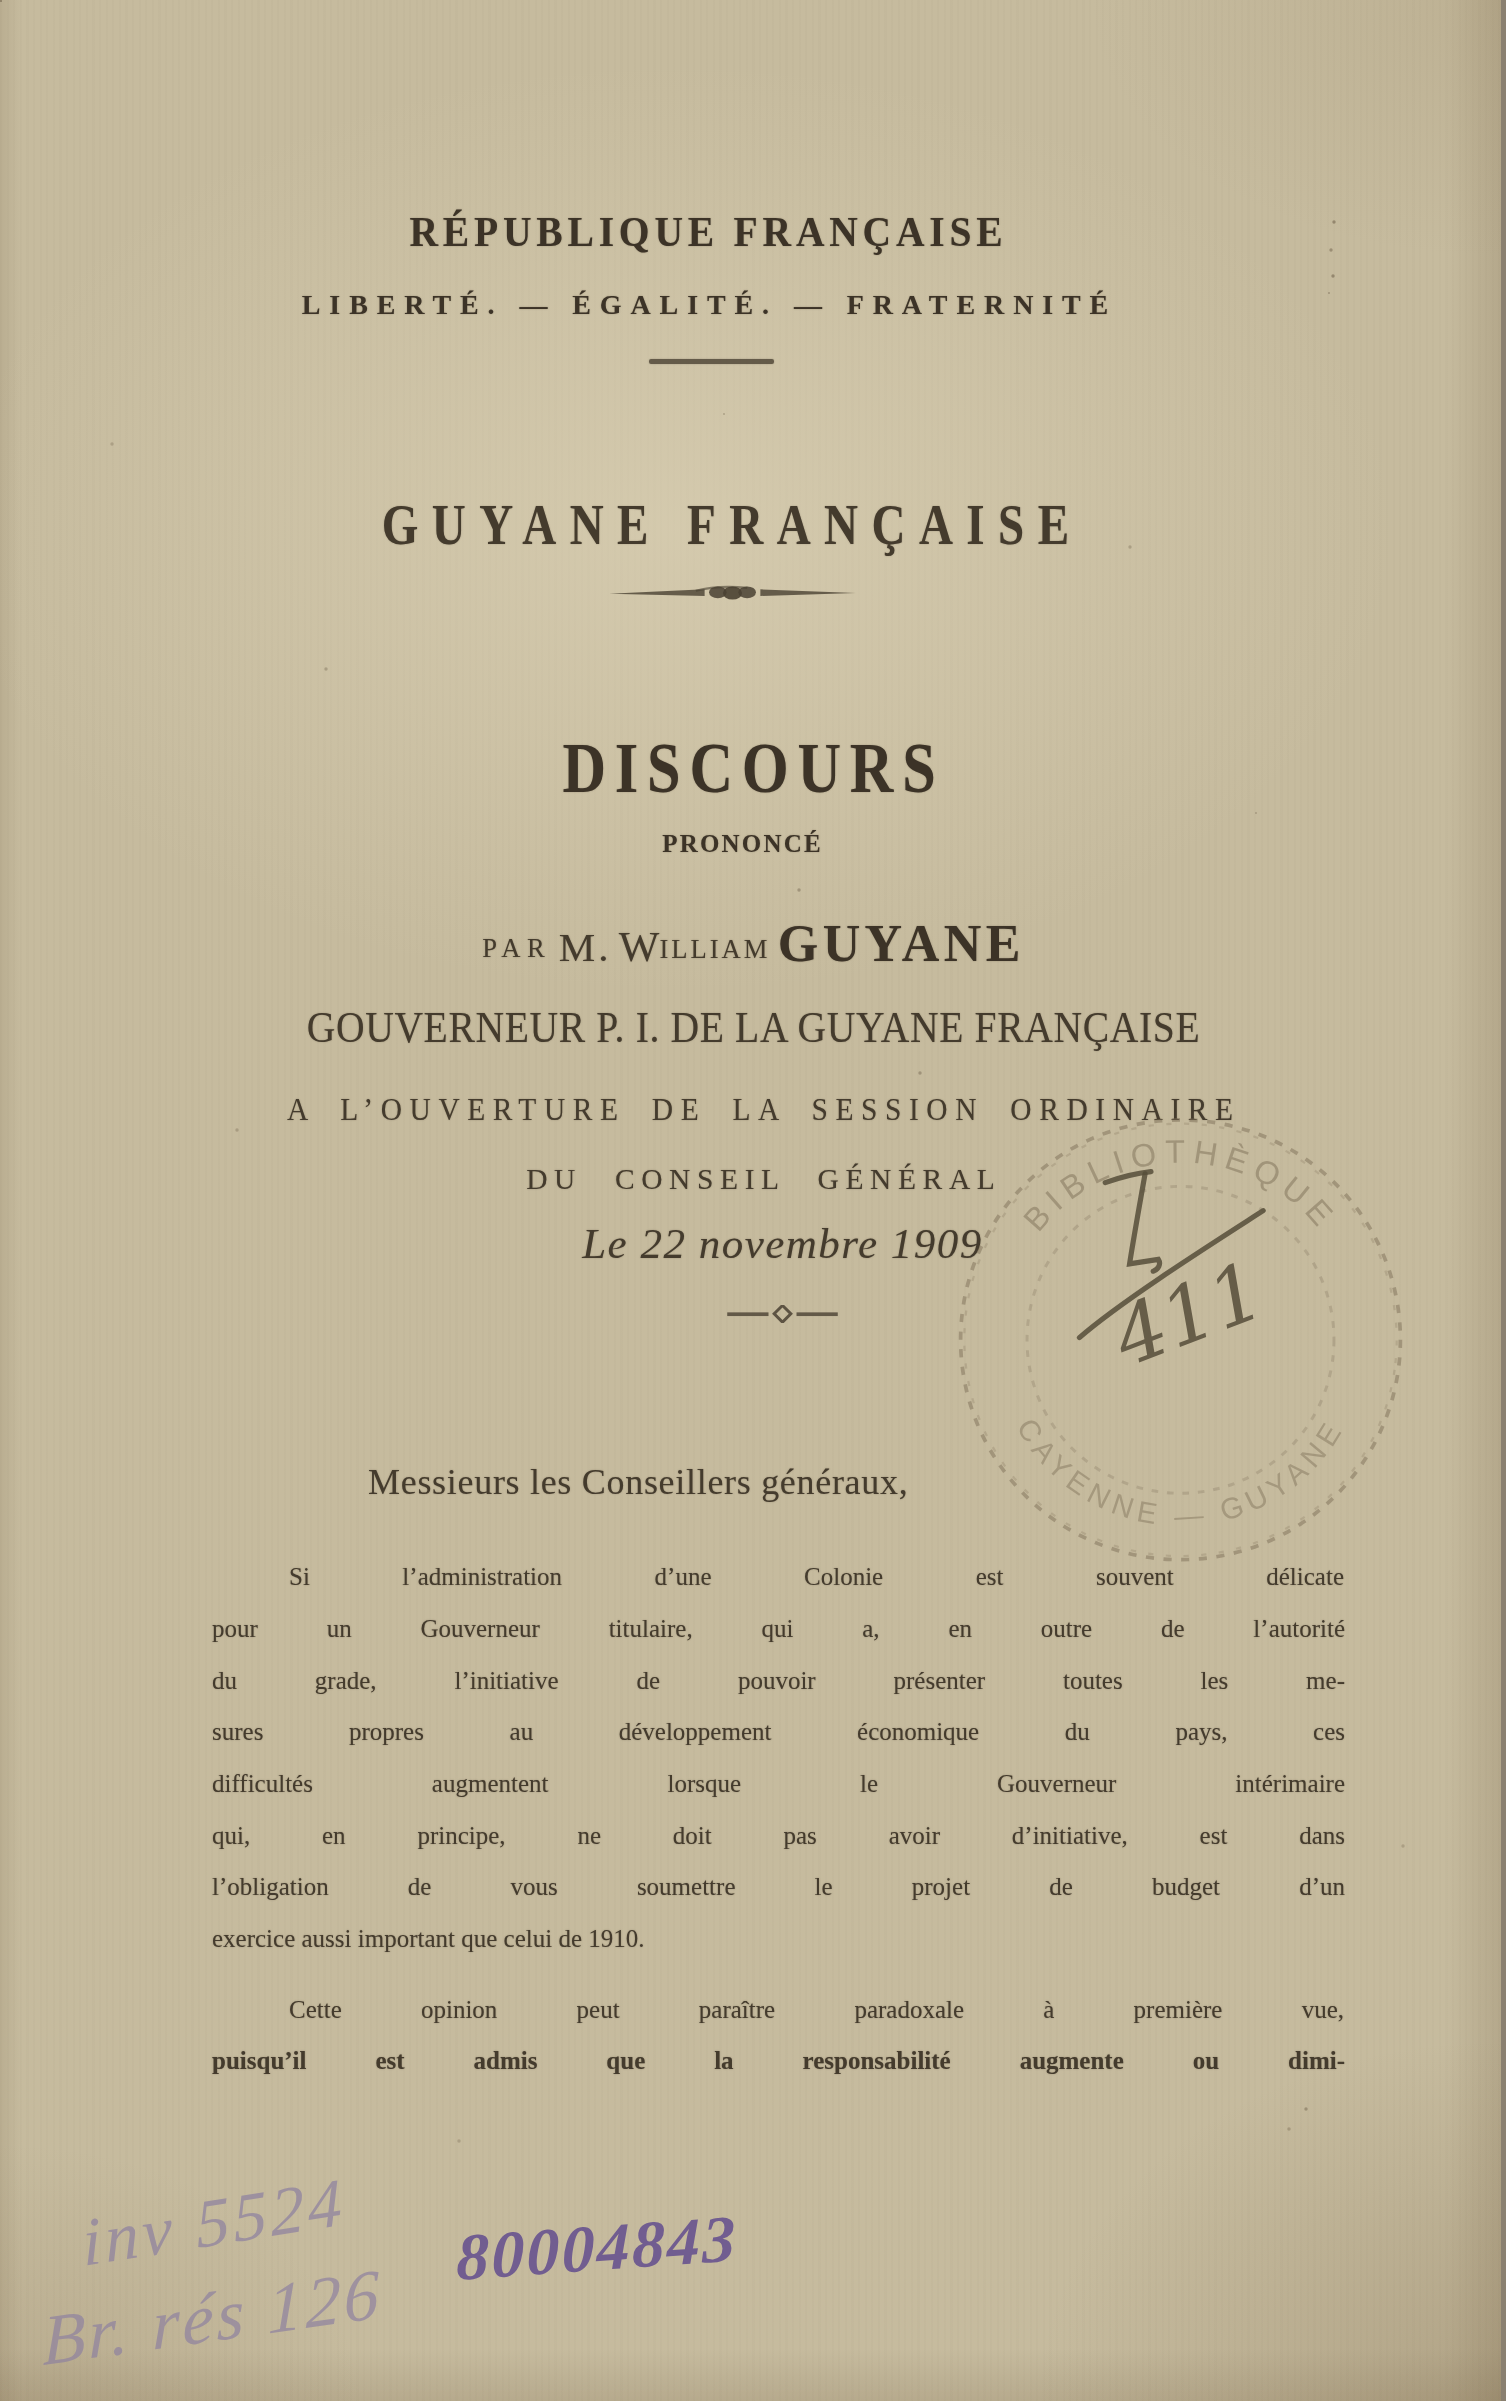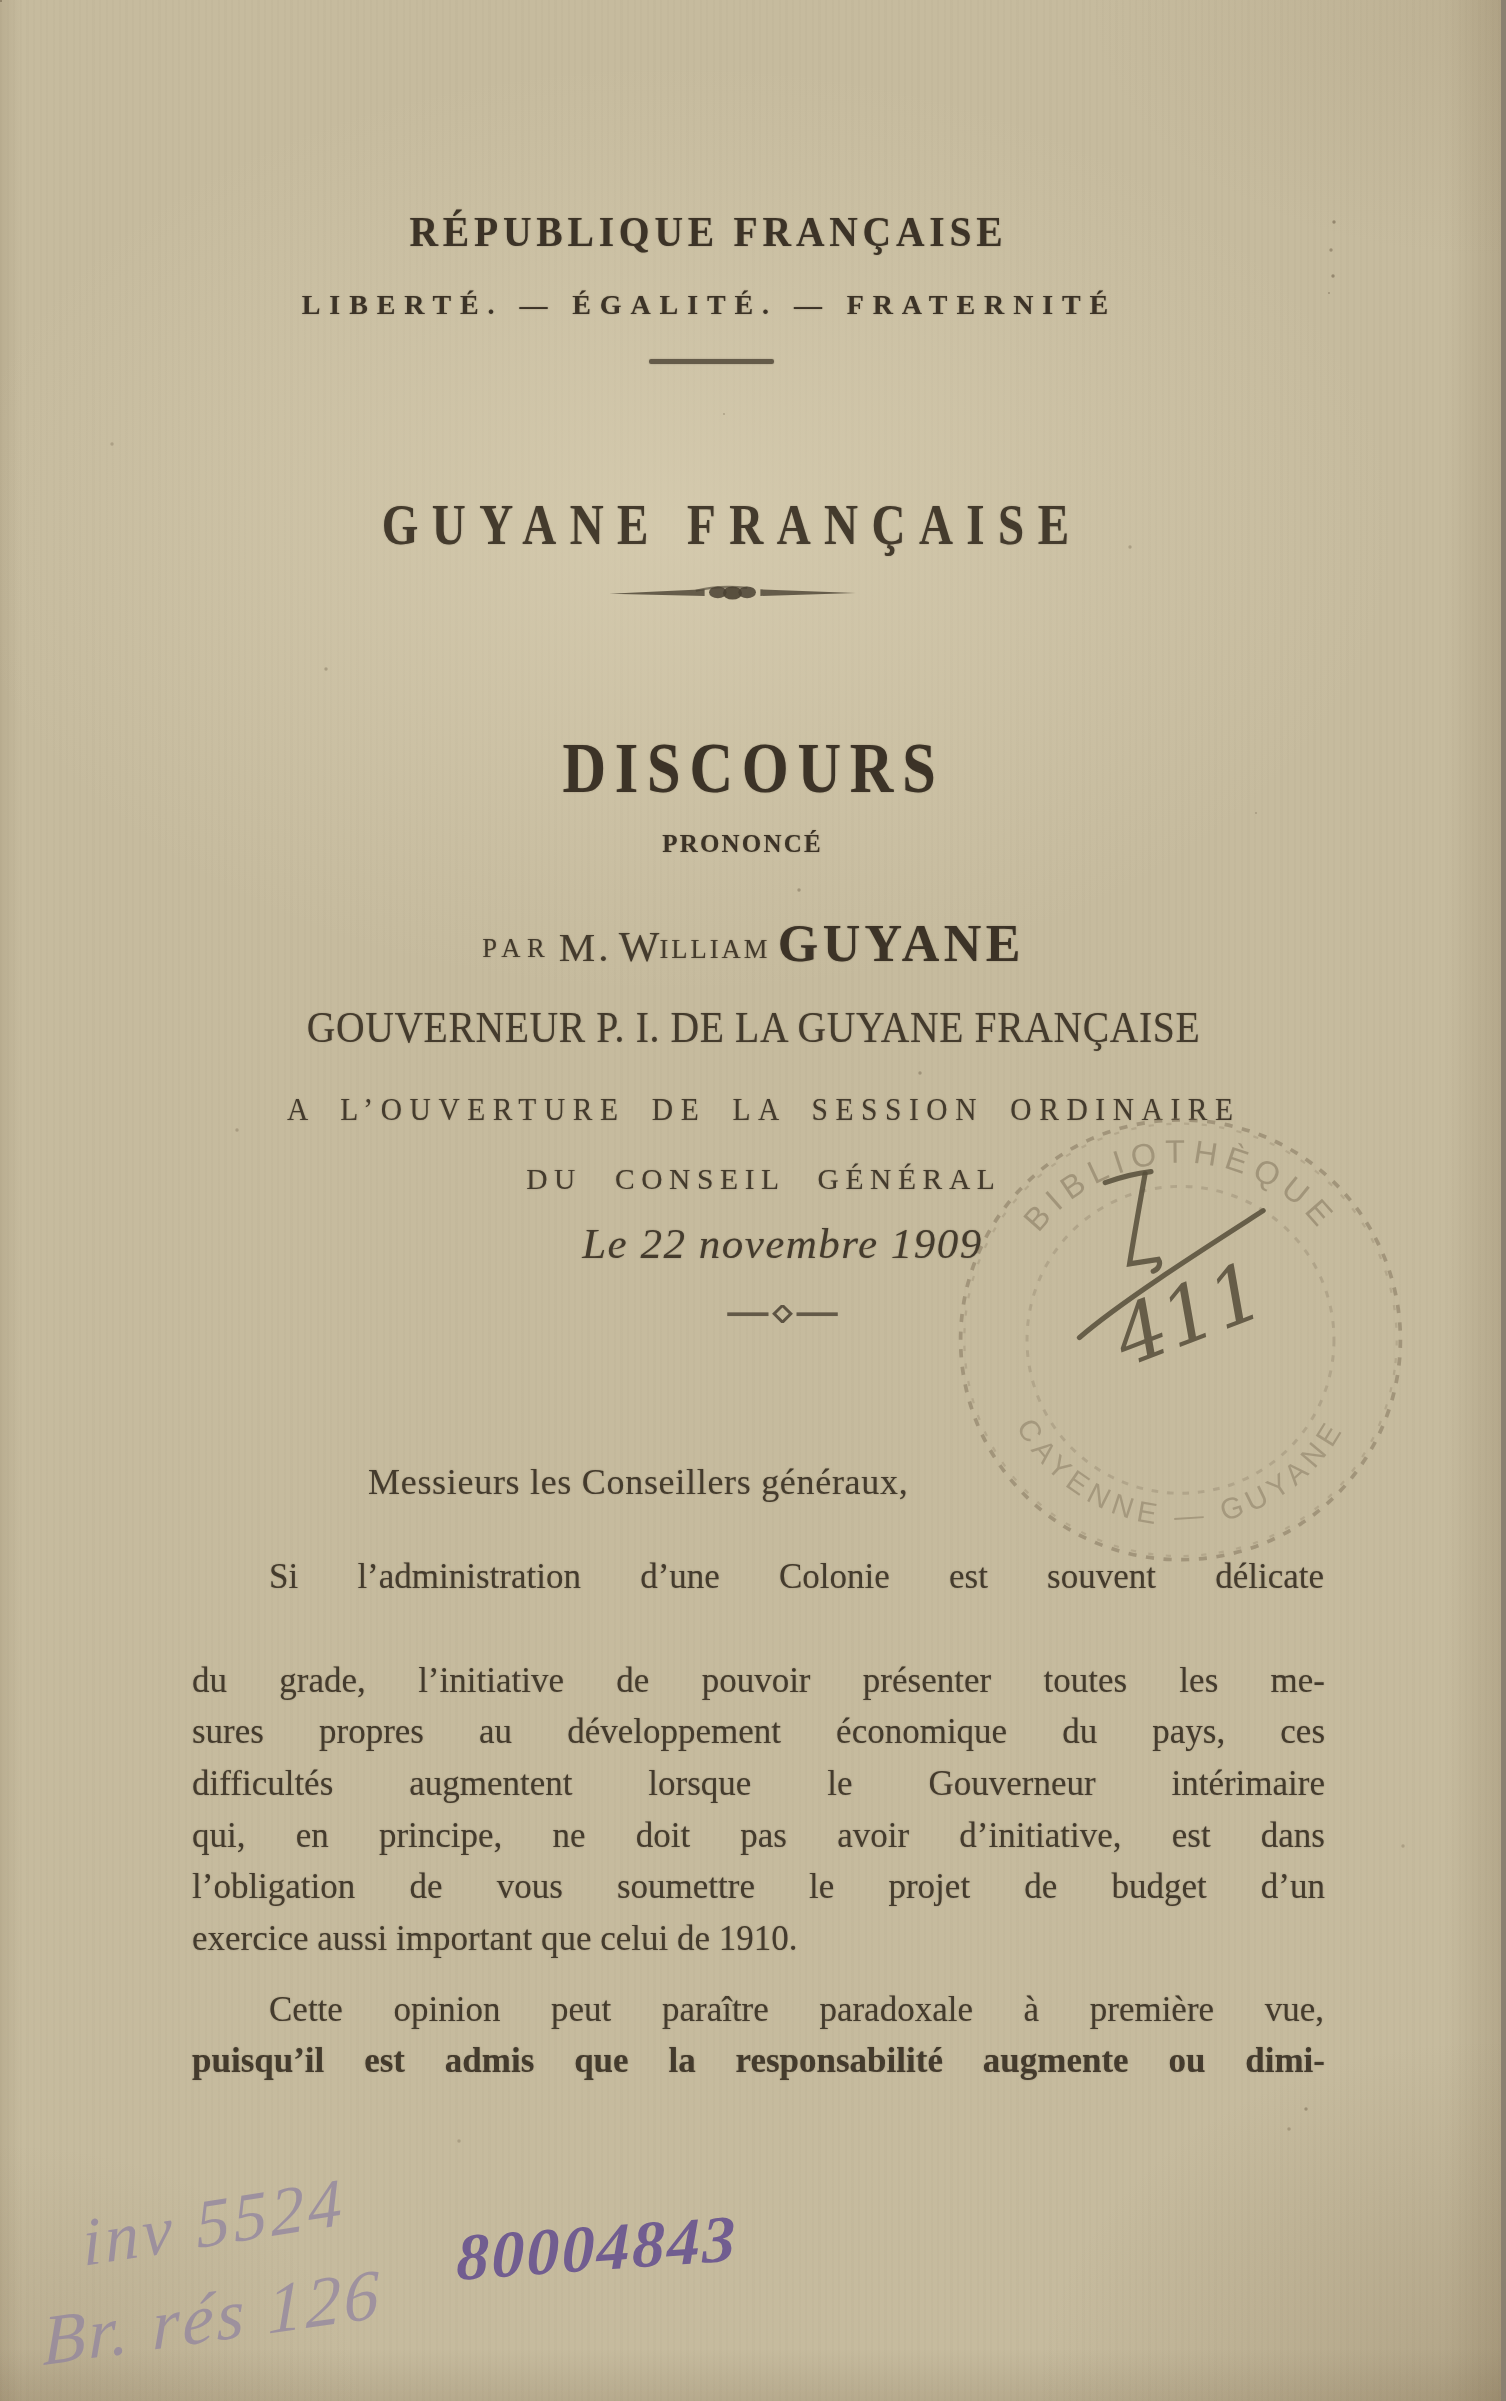--- a/index.html
+++ b/index.html
@@ -35,21 +35,21 @@
   .by-honorific{font-size:41px;letter-spacing:3px;}
   .by-initial{font-size:43px;}
   .by-namerest{font-size:26.6px;letter-spacing:3px;vertical-align:3px;}
   .by-lastname{font-size:52px;letter-spacing:4.4px;}
   .h-role{top:1002px;font-size:44px;letter-spacing:0.7px;transform:scaleX(.9);}
   .h-occ1{top:1092px;font-size:31px;letter-spacing:8px;word-spacing:11.8px;transform:translateX(10.3px) scaleX(.95);}
   .h-occ2{top:1163px;font-size:29.5px;letter-spacing:6.6px;word-spacing:19px;transform:translateX(10.3px);}
   .h-date{top:1219px;font-size:43px;font-style:italic;letter-spacing:1.5px;transform:translateX(29px);}
 
   .salutation{top:1461px;left:368px;font-size:36px;letter-spacing:0.7px;white-space:nowrap;}
-  .bline{left:192px;width:1133px;height:52px;line-height:52px;font-size:35px;
+  .bline{left:212px;width:1133px;height:52px;line-height:52px;font-size:25px;
          text-align:justify;text-align-last:justify;white-space:nowrap;}
   .indent{padding-left:77px;width:1055px;}
   .lastline{text-align-last:left;}
 
   .annot{font-style:italic;white-space:nowrap;}
   .annot-inv{top:2183px;left:81px;font-size:68px;color:#8d80a0;opacity:.7;transform:rotate(-9deg) skewX(-6deg);letter-spacing:3.7px;}
   .annot-code{top:2210px;left:456px;font-size:66px;color:#66518f;opacity:.88;transform:rotate(-4deg) skewX(-4deg);letter-spacing:2.2px;font-weight:700;}
   .annot-shelf{top:2277px;left:41px;font-size:71px;color:#8d80a0;opacity:.68;transform:rotate(-8deg) skewX(-8deg);letter-spacing:3px;}
 
   .speckles{top:0;left:0;width:2.2px;height:2.2px;border-radius:50%;background:rgba(90,75,55,.55);
@@ -136,20 +136,21 @@
       <path class="hand" d="M 228,112 C 250,104 272,99 290,97"></path>
       <path class="hand" d="M 282,100 C 274,145 266,190 261,222 L 300,216 C 304,222 300,230 293,232"></path>
       <path class="hand" d="M 193,322 C 250,272 380,190 442,150"></path>
       <text class="hand-num" x="258" y="362" font-size="108" transform="rotate(-21 258 362)">411</text>
     </g>
   </svg>
 
   <div class="abs print salutation">Messieurs les Conseillers généraux,</div>
 
   <div class="abs print bline indent" style="top:1551px;">Si l’administration d’une Colonie est souvent délicate</div>
+  <div class="abs print bline" style="top:1603px;">pour un Gouverneur titulaire, qui a, en outre de l’autorité</div>
   <div class="abs print bline" style="top:1655px;">du grade, l’initiative de pouvoir présenter toutes les me-</div>
   <div class="abs print bline" style="top:1758px;">difficultés augmentent lorsque le Gouverneur intérimaire</div>
   <div class="abs print bline" style="top:1706px;">sures propres au développement économique du pays, ces</div>
   <div class="abs print bline" style="top:1810px;">qui, en principe, ne doit pas avoir d’initiative, est dans</div>
   <div class="abs print bline" style="top:1861px;">l’obligation de vous soumettre le projet de budget d’un</div>
   <div class="abs print bline lastline" style="top:1913px;">exercice aussi important que celui de 1910.</div>
 
   <div class="abs print bline indent" style="top:1984px;">Cette opinion peut paraître paradoxale à première vue,</div>
   <div class="abs print bline" style="top:2035px;font-weight:bold;">puisqu’il est admis que la responsabilité augmente ou dimi-</div>
 

